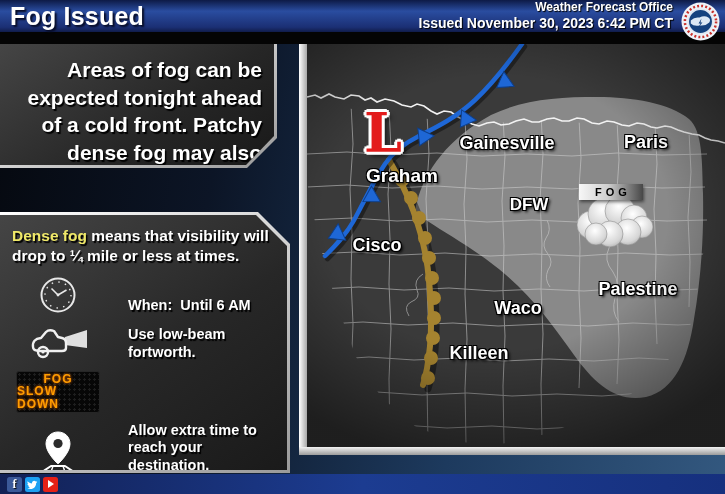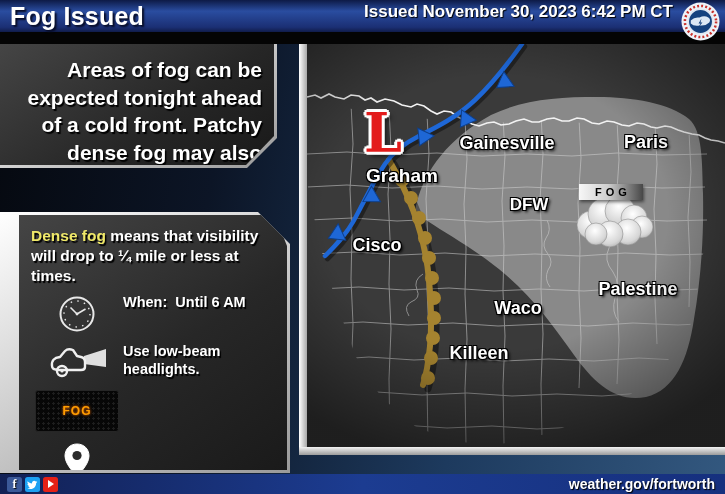--- a/index.html
+++ b/index.html
@@ -11,42 +11,42 @@
   
   .header{position:absolute;left:0;top:0;width:725px;height:32px;
     background:linear-gradient(180deg,#0d1a46 0%,#2a4da0 35%,#1b2f74 85%,#101c4a 100%);}
   .black-strip{position:absolute;left:0;top:32px;width:725px;height:12px;background:#040404;}
   .title{position:absolute;left:10px;top:2px;font-size:25px;font-weight:bold;color:#fff;
     text-shadow:2px 2px 2px #060b24;letter-spacing:.2px;}
   .hdr-right{position:absolute;right:52px;top:1px;text-align:right;color:#fff;line-height:1.06;
     text-shadow:1px 1px 1px #000;}
   .hdr-line1{font-size:12px;font-weight:bold;}
   .hdr-line2{font-size:17px;font-weight:bold;}
-  .hdr-issued{font-size:17px;font-weight:bold;margin-top:2px;white-space:nowrap;}
+  .hdr-issued{font-size:14px;font-weight:bold;margin-top:2px;white-space:nowrap;}
   .nws-logo{position:absolute;right:5px;top:2px;width:39px;height:39px;}
   
   .panel1{position:absolute;left:0;top:44px;width:277px;height:124px;
     background:linear-gradient(150deg,#ffffff,#9a9a9a);
     clip-path:polygon(0 0,100% 0,100% 94px,247px 100%,0 100%);}
   .panel1-in{position:absolute;left:0;top:0;right:3px;bottom:3px;
     background:linear-gradient(145deg,#454545 0%,#262626 60%,#191919 100%);
     clip-path:polygon(0 0,100% 0,100% 92px,246px 100%,0 100%);
     padding:12px 12px 0 12px;box-sizing:border-box;}
   .panel1 p{margin:0;color:#fff;font-size:21px;font-weight:bold;line-height:1.32;
     text-shadow:1.5px 1.5px 1px #000;text-align:right;}
   .panel2{position:absolute;left:0;top:212px;width:290px;height:261px;
     background:linear-gradient(150deg,#ffffff,#9a9a9a);
     clip-path:polygon(0 0,258px 0,100% 32px,100% 100%,0 100%);}
   .panel2-in{position:absolute;left:0;top:3px;right:3px;bottom:3px;
     background:linear-gradient(145deg,#454545 0%,#272727 55%,#1a1a1a 100%);
     clip-path:polygon(0 0,256px 0,100% 31px,100% 100%,0 100%);
-    padding:11px 10px 0 12px;box-sizing:border-box;color:#fff;margin-left:19px;}
+    padding:11px 10px 0 12px;box-sizing:border-box;color:#fff;}
   .lead{font-size:15.5px;font-weight:bold;line-height:1.28;text-shadow:1.5px 1.5px 1px #000;margin:0 0 6px 0;}
   .hl{color:#f0e969;}
-  .row{display:flex;align-items:flex-start;margin-top:9px;}
+  .row{display:flex;align-items:flex-end;margin-top:9px;gap:24px;}
   .row .ic{width:92px;display:flex;justify-content:center;align-items:center;flex:0 0 92px;}
   .row .tx{font-size:14.5px;font-weight:bold;line-height:1.22;text-shadow:1.5px 1.5px 1px #000;width:172px;}
   .fog-sign{width:82px;height:40px;background:#070707;border-radius:3px;border:1px solid #262626;
     background-image:radial-gradient(#1e1e1e 1px,transparent 1.3px);background-size:5px 5px;
     display:flex;flex-direction:column;justify-content:center;align-items:center;}
   .fog-sign span{color:#ff9d00;font-weight:bold;font-size:12px;line-height:1.05;letter-spacing:1px;
     text-shadow:0 0 3px #ff7300;}
   
   .map-bar-left{position:absolute;left:299px;top:44px;width:8px;height:411px;
     background:linear-gradient(90deg,#ffffff,#a8a8a8);}
@@ -81,20 +81,21 @@
   .handle{margin-left:6px;}
   .url{margin-left:auto;margin-right:10px;}
 </style>
 </head>
 <body>
 
 <div class="header"></div>
 <div class="black-strip"></div>
 <div class="title">Fog Issued</div>
 <div class="hdr-right">
+  <div class="hdr-line1">Weather Forecast Office</div>
   <div class="hdr-issued">Issued November 30, 2023 6:42 PM CT</div>
 </div>
 <svg class="nws-logo" viewBox="0 0 40 40">
   <circle cx="20" cy="20" r="19.5" fill="#eef2f8"></circle>
   <circle cx="20" cy="20" r="16" fill="none" stroke="#c8322c" stroke-width="2.6" stroke-dasharray="2 2.2"></circle>
   <circle cx="20" cy="20" r="12.5" fill="#15427f" stroke="#dfe7f2" stroke-width="1.5"></circle>
   <path d="M10,19 Q14,15 19,16 Q24,13 28,16 Q31,18 29,21 Q25,25 19,24 Q13,25 10,22 Z" fill="#dce8f5"></path>
   <path d="M21,17 l-3,5 h2 l-2,4 4-5 h-2 z" fill="#15427f"></path>
 </svg>
 
@@ -123,41 +124,43 @@
 
     <div class="row">
       <div class="ic">
         <svg width="62" height="38" viewBox="0 0 62 38">
           <polygon points="38,13 60,6 60,24 38,21" fill="#efefef" opacity=".92"></polygon>
           <path d="M6,23 Q5,15 14,14 L19,8 Q22,5 27,7 L31,13 L35,14 Q39,15 39,19 L39,24 Q39,27 35,27 L13,27 Q6,27 6,23 Z" fill="none" stroke="#f0f0f0" stroke-width="2.4" stroke-linejoin="round"></path>
           <circle cx="16" cy="28" r="5" fill="none" stroke="#f0f0f0" stroke-width="2.4"></circle>
           <circle cx="16" cy="28" r="1.6" fill="#f0f0f0"></circle>
         </svg>
       </div>
-      <div class="tx">Use low-beam headlights.</div>
+      <div class="tx">Use low-beam fortworth.</div>
     </div>
 
     <div class="row">
       <div class="ic">
         <div class="fog-sign">
           <span>FOG</span>
+          <span>SLOW DOWN</span>
         </div>
       </div>
     </div>
 
     <div class="row">
       <div class="ic">
         <svg width="40" height="46" viewBox="0 0 40 46">
           <path d="M20,3 C13,3 8,8 8,15 C8,24 20,35 20,35 C20,35 32,24 32,15 C32,8 27,3 20,3 Z" fill="#fff" stroke="#fff"></path>
           <circle cx="20" cy="14.5" r="4.6" fill="#2b2b2b"></circle>
           <path d="M4,43 L13,37 H27 L36,43 Z" fill="none" stroke="#fff" stroke-width="2" stroke-linejoin="round"></path>
           <line x1="15" y1="37" x2="13" y2="43" stroke="#fff" stroke-width="1.4"></line>
           <line x1="25" y1="37" x2="27" y2="43" stroke="#fff" stroke-width="1.4"></line>
         </svg>
       </div>
+      <div class="tx">Allow extra time to reach your destination.</div>
     </div>
   </div>
 </div>
 
 <div class="map-bar-left"></div>
 <div class="map-bar-bottom"></div>
 
 <div class="map">
   <svg width="418" height="403" viewBox="0 0 418 403">
     <defs>
@@ -269,14 +272,13 @@
     <div class="sq fb">f</div>
     <div class="sq tw">
       <svg width="11" height="11" viewBox="0 0 16 16">
         <path d="M15,4 C14.5,4.2 14,4.4 13.4,4.4 C14,4 14.4,3.5 14.6,2.9 C14,3.2 13.4,3.5 12.7,3.6 C12.1,3 11.3,2.6 10.4,2.6 C8.7,2.6 7.3,4 7.3,5.7 C7.3,5.9 7.3,6.2 7.4,6.4 C4.8,6.3 2.5,5 1,3.1 C0.7,3.6 0.6,4 0.6,4.6 C0.6,5.7 1.1,6.6 2,7.2 C1.5,7.2 1,7 0.6,6.8 C0.6,8.3 1.7,9.6 3.1,9.9 C2.8,10 2.5,10 2.2,10 C2,10 1.8,10 1.6,9.9 C2,11.2 3.2,12.1 4.5,12.1 C3.4,13 2,13.4 0.5,13.4 C2,14.2 3.4,14.6 5,14.6 C10.4,14.6 13.3,10.1 13.3,6.2 C13.3,6.1 13.3,6 13.3,5.8 C13.9,5.4 14.5,4.8 15,4 Z" fill="#fff"></path>
       </svg>
     </div>
     <div class="sq yt">
         <div class="play"></div>
       </div>
   </div>
-  <div class="url">weather.gov/fortworth</div>
 </div>
 
 </body></html>

